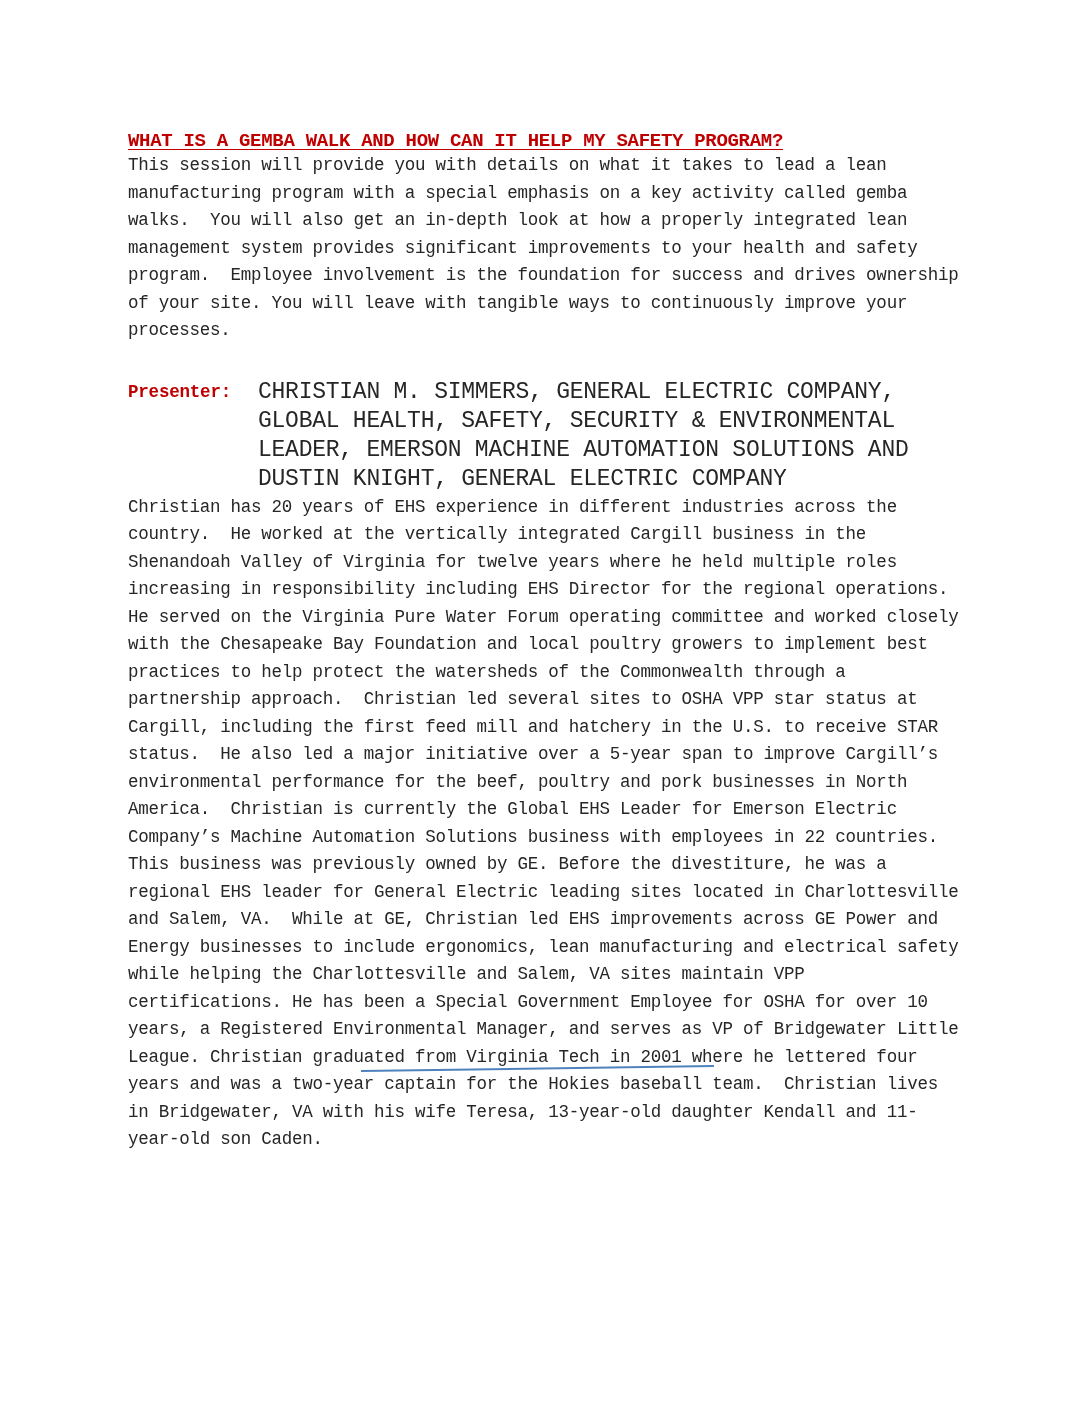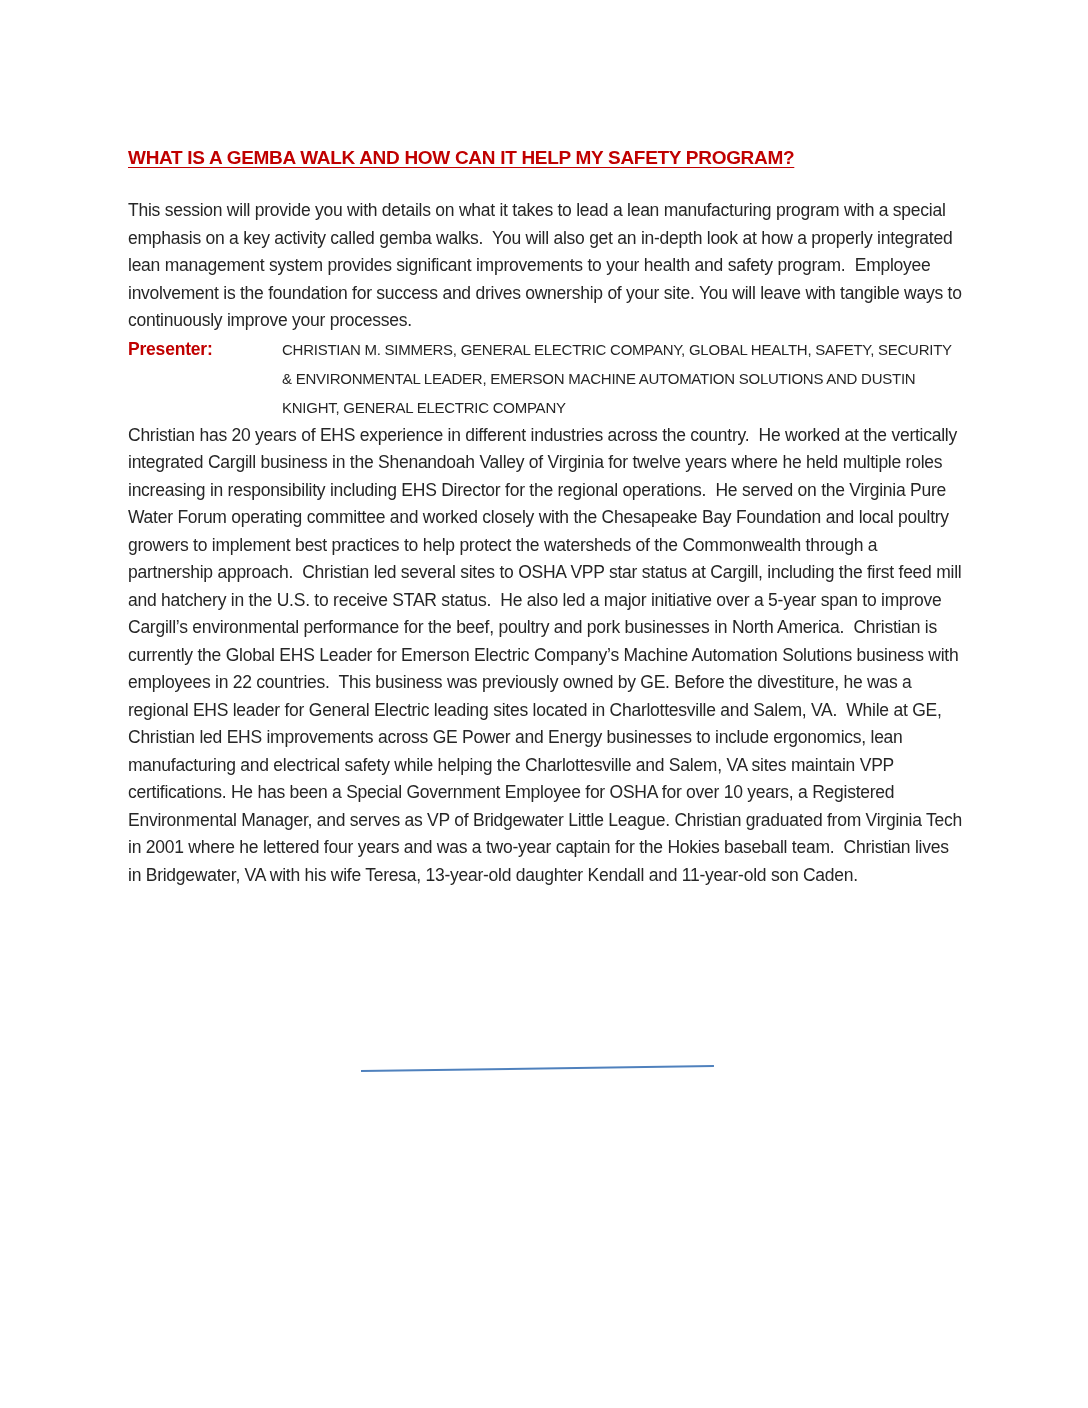--- a/index.html
+++ b/index.html
@@ -12,57 +12,57 @@
     width: 1088px;
     height: 1408px;
     background: #ffffff;
     font-family: "Liberation Sans", sans-serif;
     color: #262626;
     overflow: hidden;
   }
   .content {
     position: absolute;
     left: 128px;
-    top: 147px;
+    top: 130px;
     width: 836px;
+    font-family: Liberation Mono, monospace;
   }
   .doc-title {
     color: #c00000;
     font-size: 19px;
     font-weight: bold;
     letter-spacing: -0.3px;
     text-decoration: underline;
     text-underline-offset: 3px;
     white-space: nowrap;
   }
   .para {
     font-size: 17.5px;
     line-height: 27.5px;
     letter-spacing: -0.25px;
     color: #262626;
     white-space: pre-wrap;
   }
   .intro {
-    margin-top: 28px;
   }
   .presenter-row {
     display: flex;
-    gap: 24px;
+    margin-top: 33px;
   }
   .presenter-label {
     flex: 0 0 130px;
     color: #c00000;
     font-weight: bold;
     font-size: 17.5px;
     line-height: 29px;
     letter-spacing: -0.2px;
   }
   .presenter-names {
     flex: 1;
-    font-size: 15px;
+    font-size: 23px;
     line-height: 29px;
     letter-spacing: -0.25px;
     color: #262626;
     white-space: pre-wrap;
   }
   .bio {
   }
   .divider-line {
     position: absolute;
     left: 361px;

